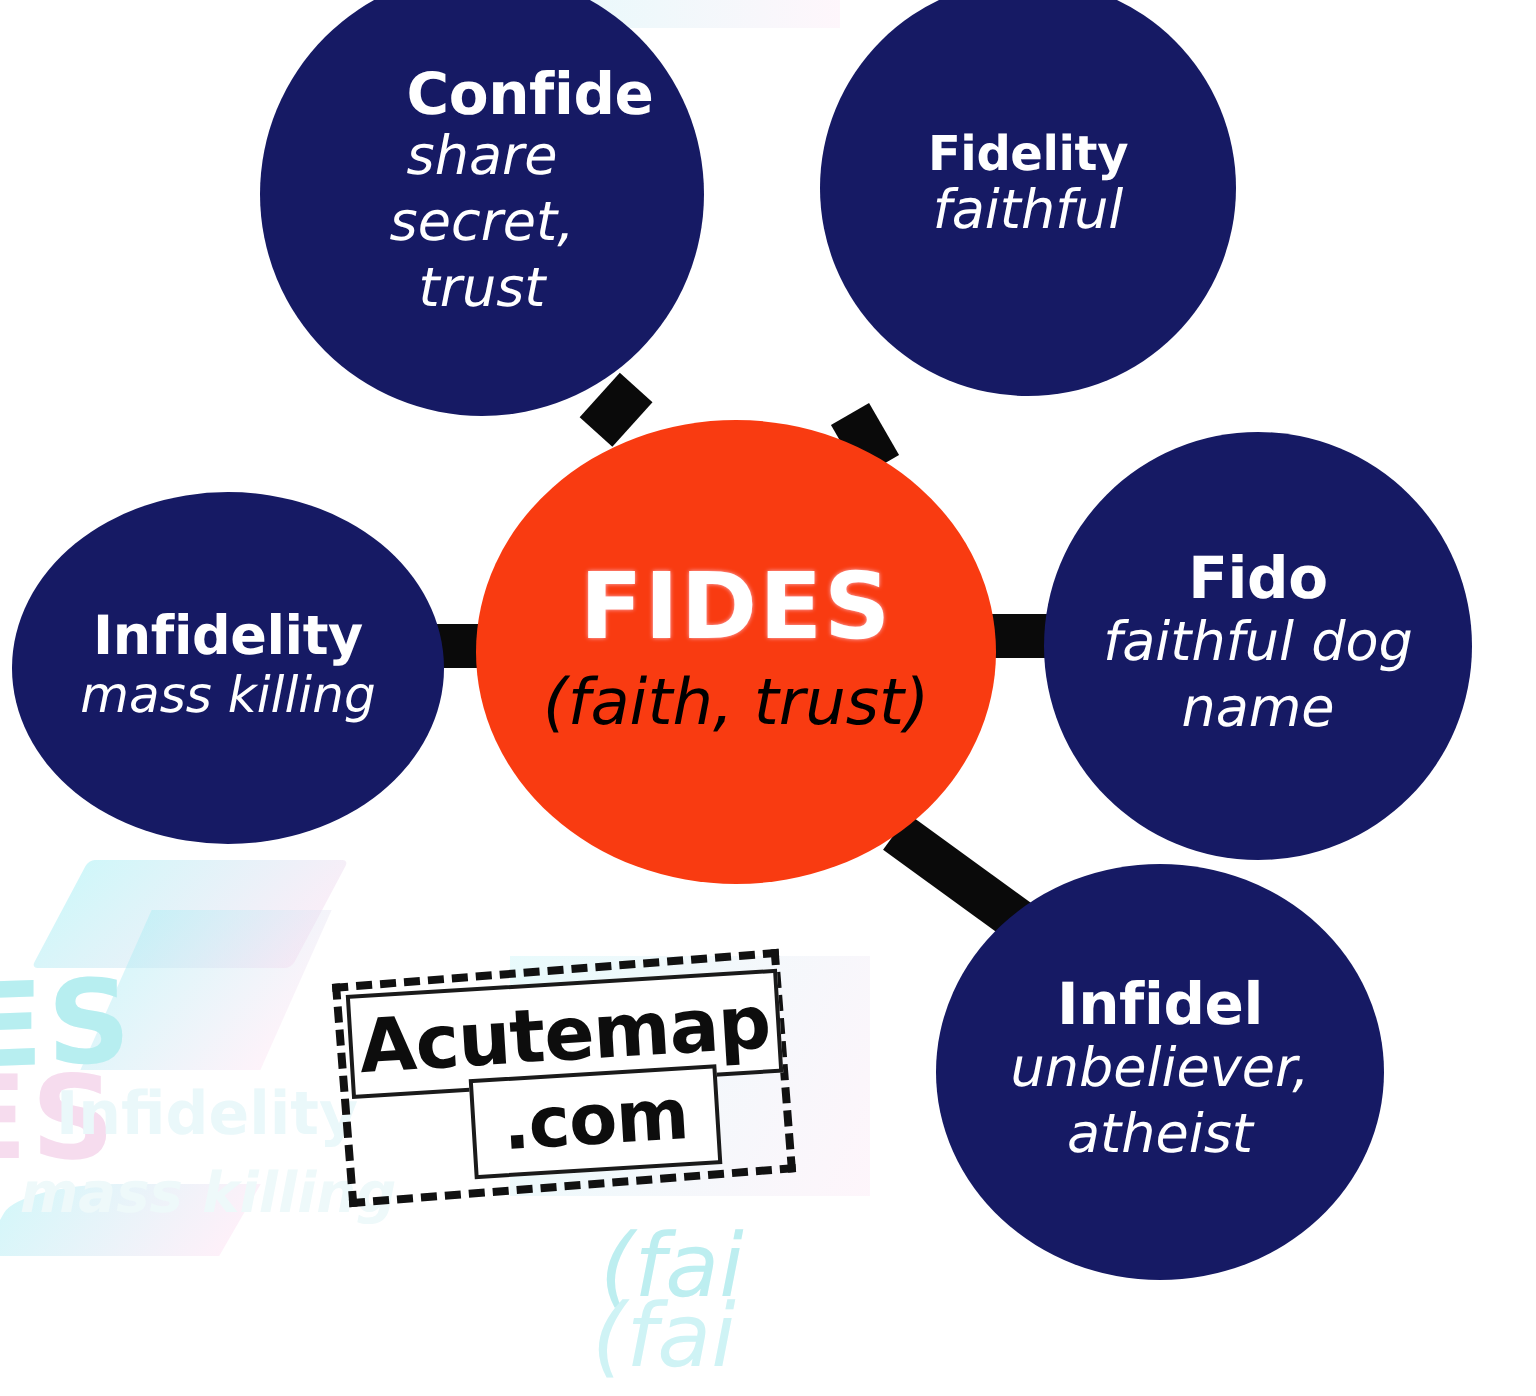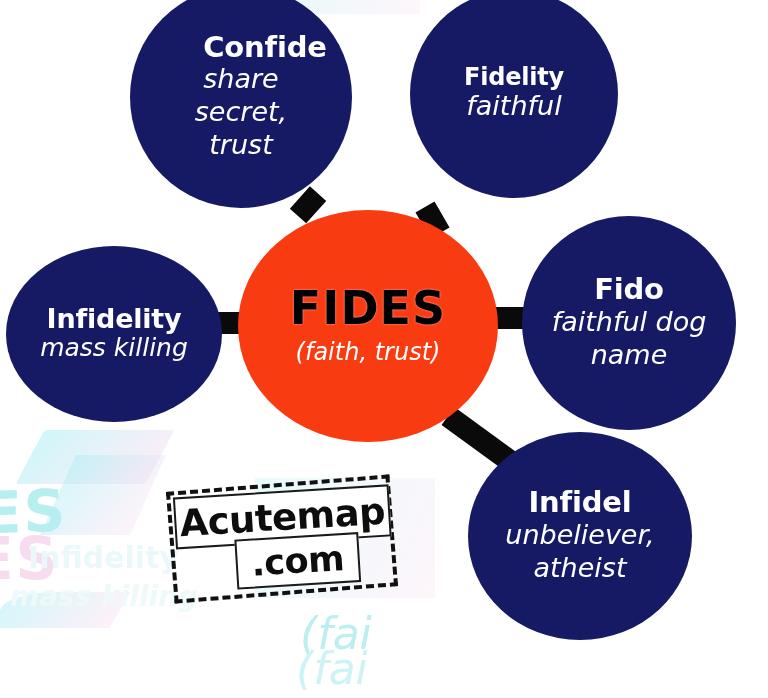--- a/index.html
+++ b/index.html
@@ -119,26 +119,26 @@
     letter-spacing: -0.2px;
   }
   .node-gloss {
     font-style: italic;
     font-weight: 400;
     line-height: 1.22;
   }
   .node-center .node-title {
     font-size: 46px;
     letter-spacing: 1px;
+    color: #ffffff;
+    text-shadow: 0 0 2px rgba(255,200,220,0.9);
+  }
+  .node-center .node-gloss {
+    font-size: 32px;
     color: #000000;
-    text-shadow: 0 0 2px rgba(255,200,220,0.9);
-  }
-  .node-center .node-gloss {
-    font-size: 24px;
-    color: #ffffff;
     line-height: 1.34;
     margin-top: 2px;
   }
 
   
   #node-confide   { left: 130px; top: -14px;  width: 222px; height: 222px; }
   #node-confide   .node-title { font-size: 29px; margin-left: 48px; }
   #node-confide   .node-gloss { font-size: 27px; }
 
   #node-fidelity  { left: 410px; top: -10px;  width: 208px; height: 208px; }

